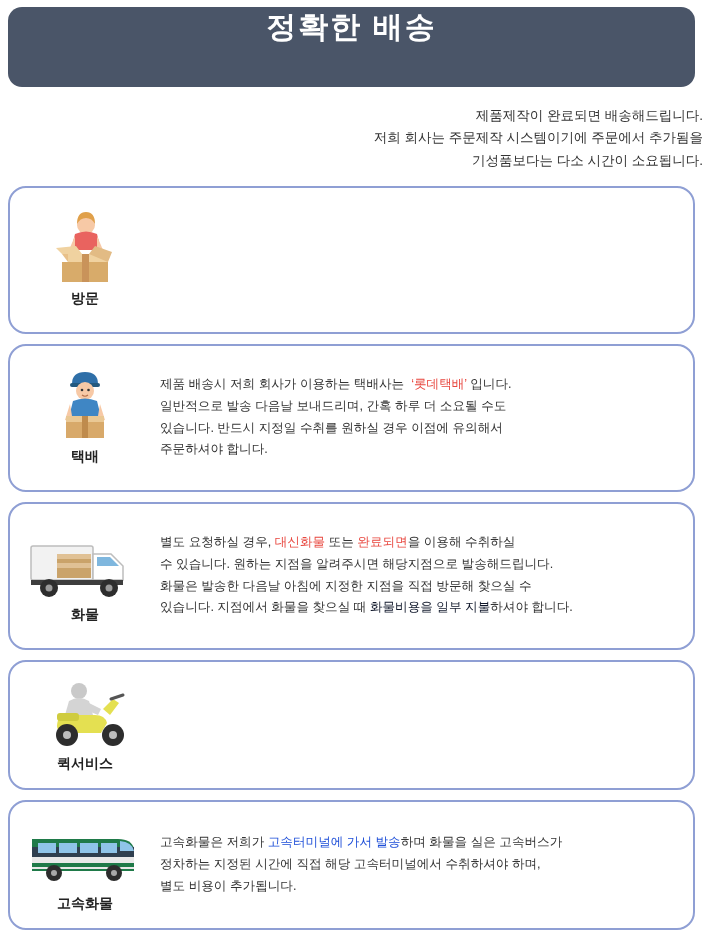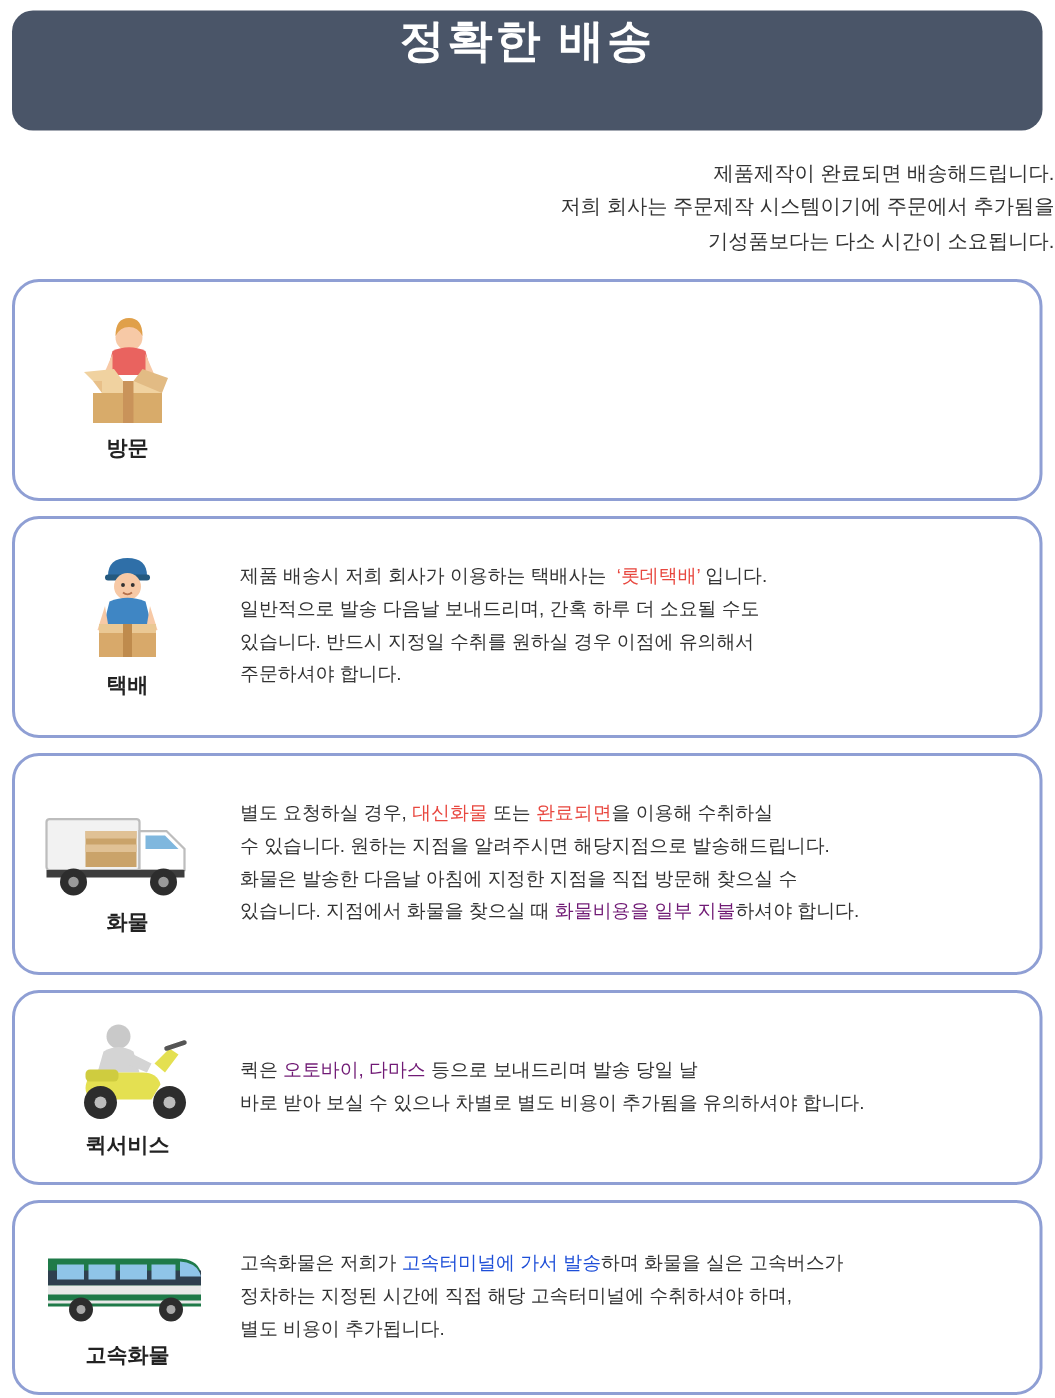--- a/index.html
+++ b/index.html
@@ -81,21 +81,21 @@
   }
   .card-body {
     flex: 1;
     padding: 8px 12px 8px 0;
     font-size: 12.6px;
     line-height: 1.72;
     color: #333333;
   }
   .card-body .line { white-space: nowrap; }
   .hl-red { color: #e8473f; }
-  .hl-blue { color: #701a75; }
+  .hl-blue { color: #0f172a; }
   .hl-purple { color: #1d4ed8; }
 
   .card-visit   { height: 148px; }
   .card-parcel  { height: 148px; }
   .card-freight { height: 148px; }
   .card-quick   { height: 130px; }
   .card-express { height: 130px; }
 
   
   svg { display: block; }
@@ -221,24 +221,20 @@
           <line x1="78" y1="18" x2="90" y2="14" stroke="#555" stroke-width="3" stroke-linecap="round"></line>
 
           <circle cx="34" cy="54" r="11" fill="#2d2d2d"></circle>
           <circle cx="34" cy="54" r="4" fill="#bdbdbd"></circle>
           <circle cx="80" cy="54" r="11" fill="#2d2d2d"></circle>
           <circle cx="80" cy="54" r="4" fill="#bdbdbd"></circle>
         </svg>
       </div>
       <div class="icon-label">퀵서비스</div>
     </div>
-    <div class="card-body">
-      <div class="line">퀵은 <span class="hl-blue">오토바이, 다마스</span> 등으로 보내드리며 발송 당일 날</div>
-      <div class="line">바로 받아 보실 수 있으나 차별로 별도 비용이 추가됨을 유의하셔야 합니다.</div>
-    </div>
   </div>
 
   <div class="card card-express">
     <div class="card-icon">
       <div class="icon-art">
         <svg width="118" height="62" viewBox="0 0 118 62">
 
           <path d="M6 10 l86 0 q14 0 16 10 l0 22 l-102 0 z" fill="#1f7a49"></path>
           <rect x="6" y="18" width="102" height="10" fill="#2f3f4f"></rect>
 
@@ -254,18 +250,18 @@
           <circle cx="28" cy="44" r="8" fill="#2d2d2d"></circle>
           <circle cx="28" cy="44" r="3" fill="#a8a8a8"></circle>
           <circle cx="88" cy="44" r="8" fill="#2d2d2d"></circle>
           <circle cx="88" cy="44" r="3" fill="#a8a8a8"></circle>
         </svg>
       </div>
       <div class="icon-label">고속화물</div>
     </div>
     <div class="card-body">
       <div class="line">고속화물은 저희가 <span class="hl-purple">고속터미널에 가서 발송</span>하며 화물을 실은 고속버스가</div>
-      <div class="line">정차하는 지정된 시간에 직접 해당 고속터미널에 수취하셔야 하며,</div>
+      <div class="line">정차하는 지정된 시간에 직접 해당 고속터미널에서 수취하셔야 하며,</div>
       <div class="line">별도 비용이 추가됩니다.</div>
     </div>
   </div>
 
 </div>
 
 </body></html>

